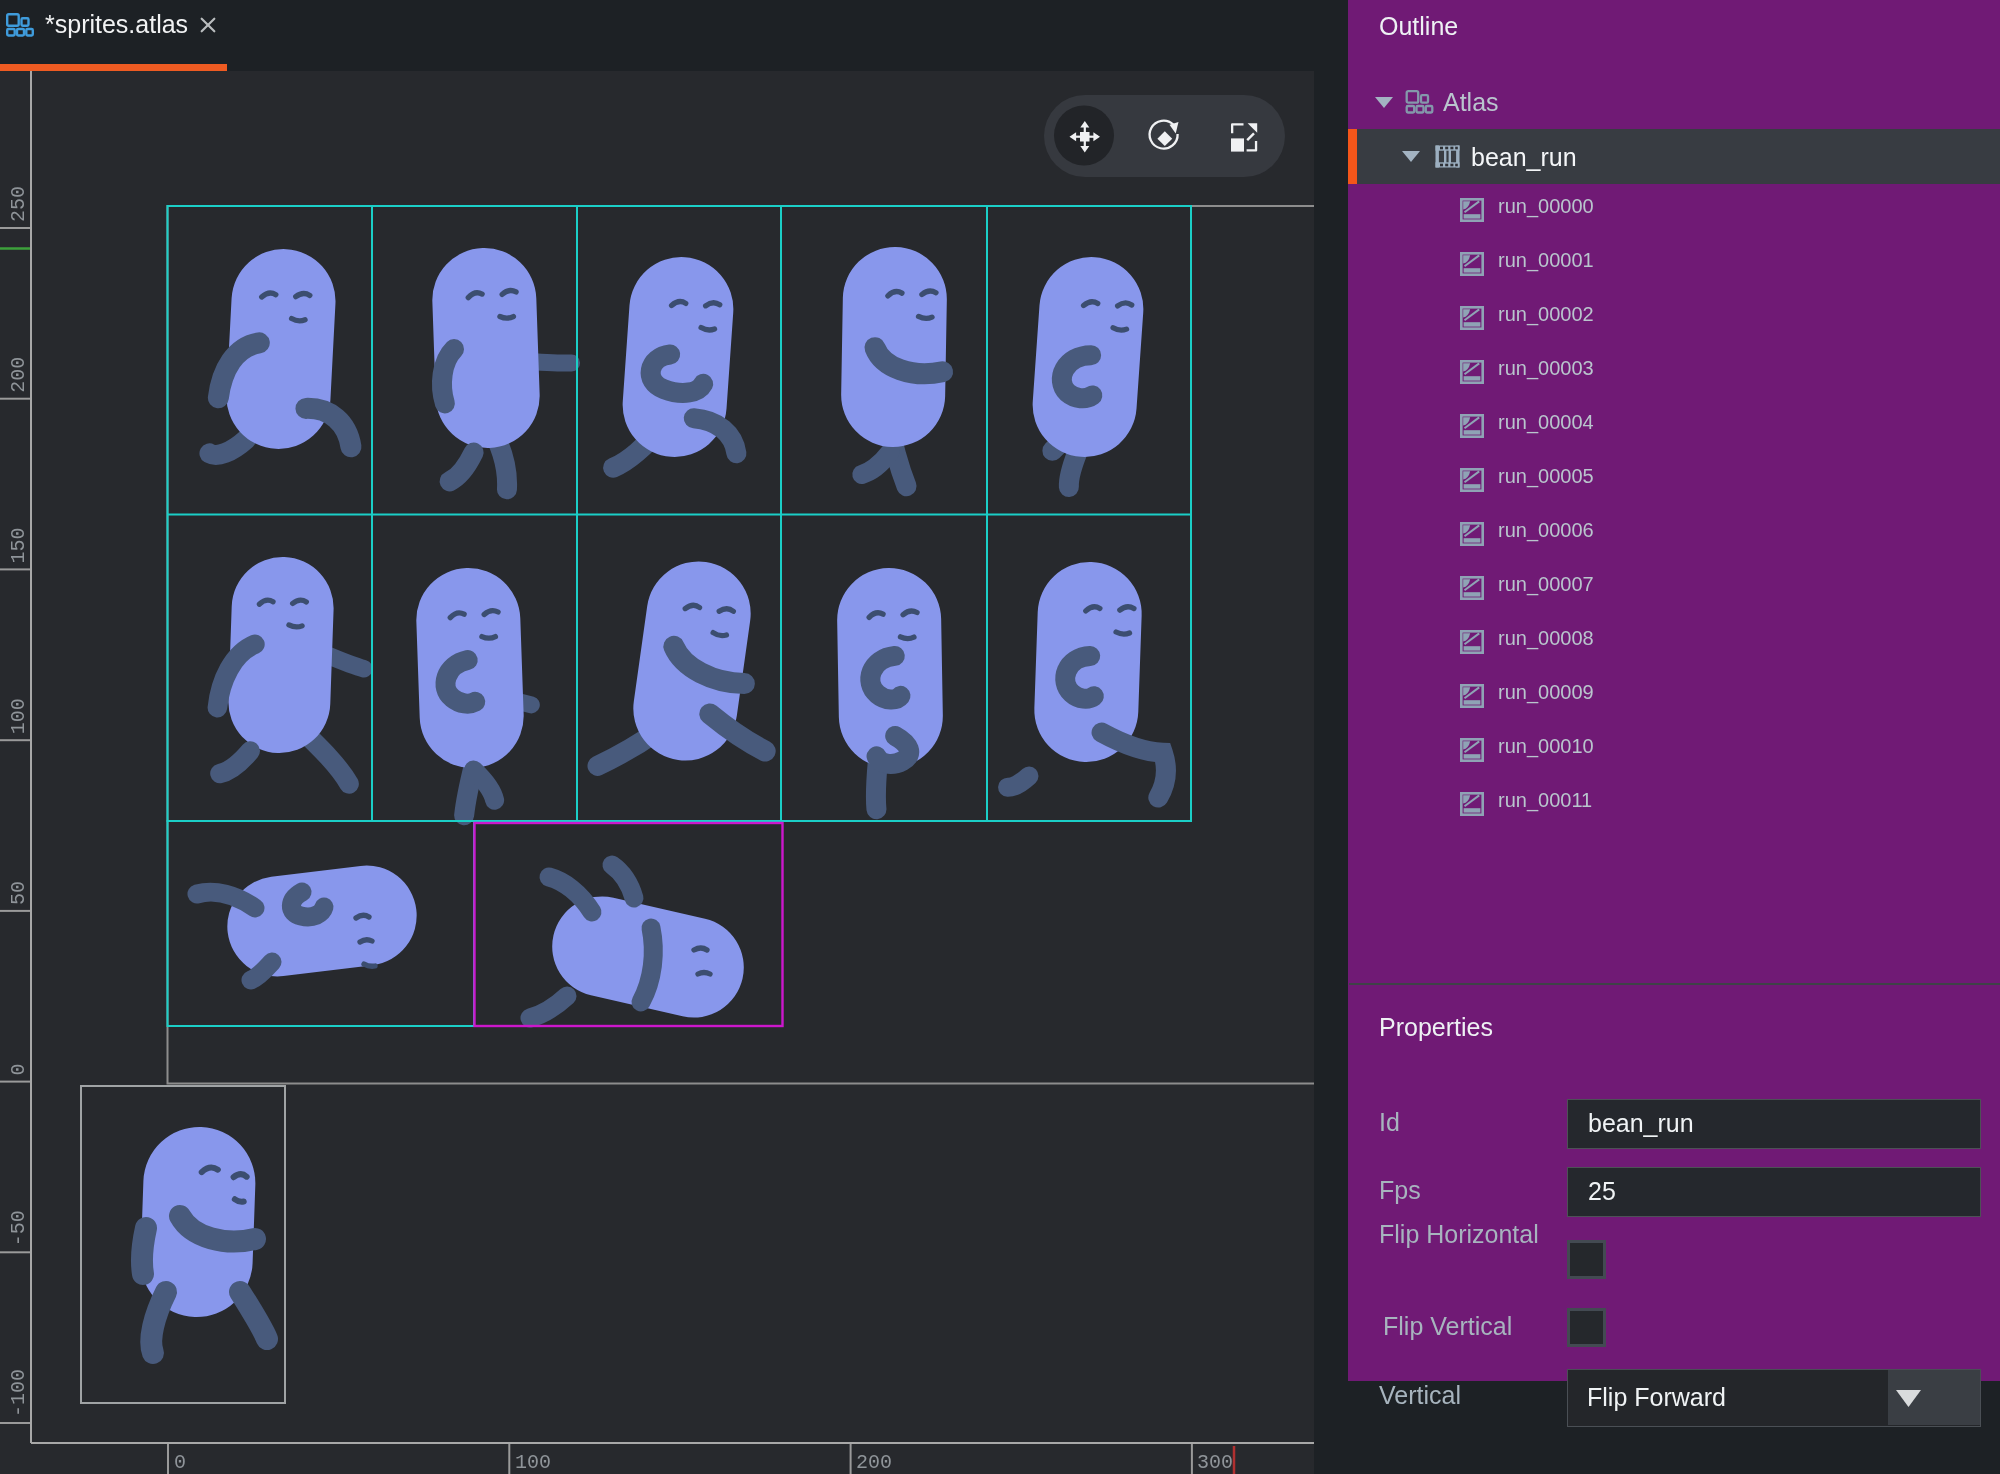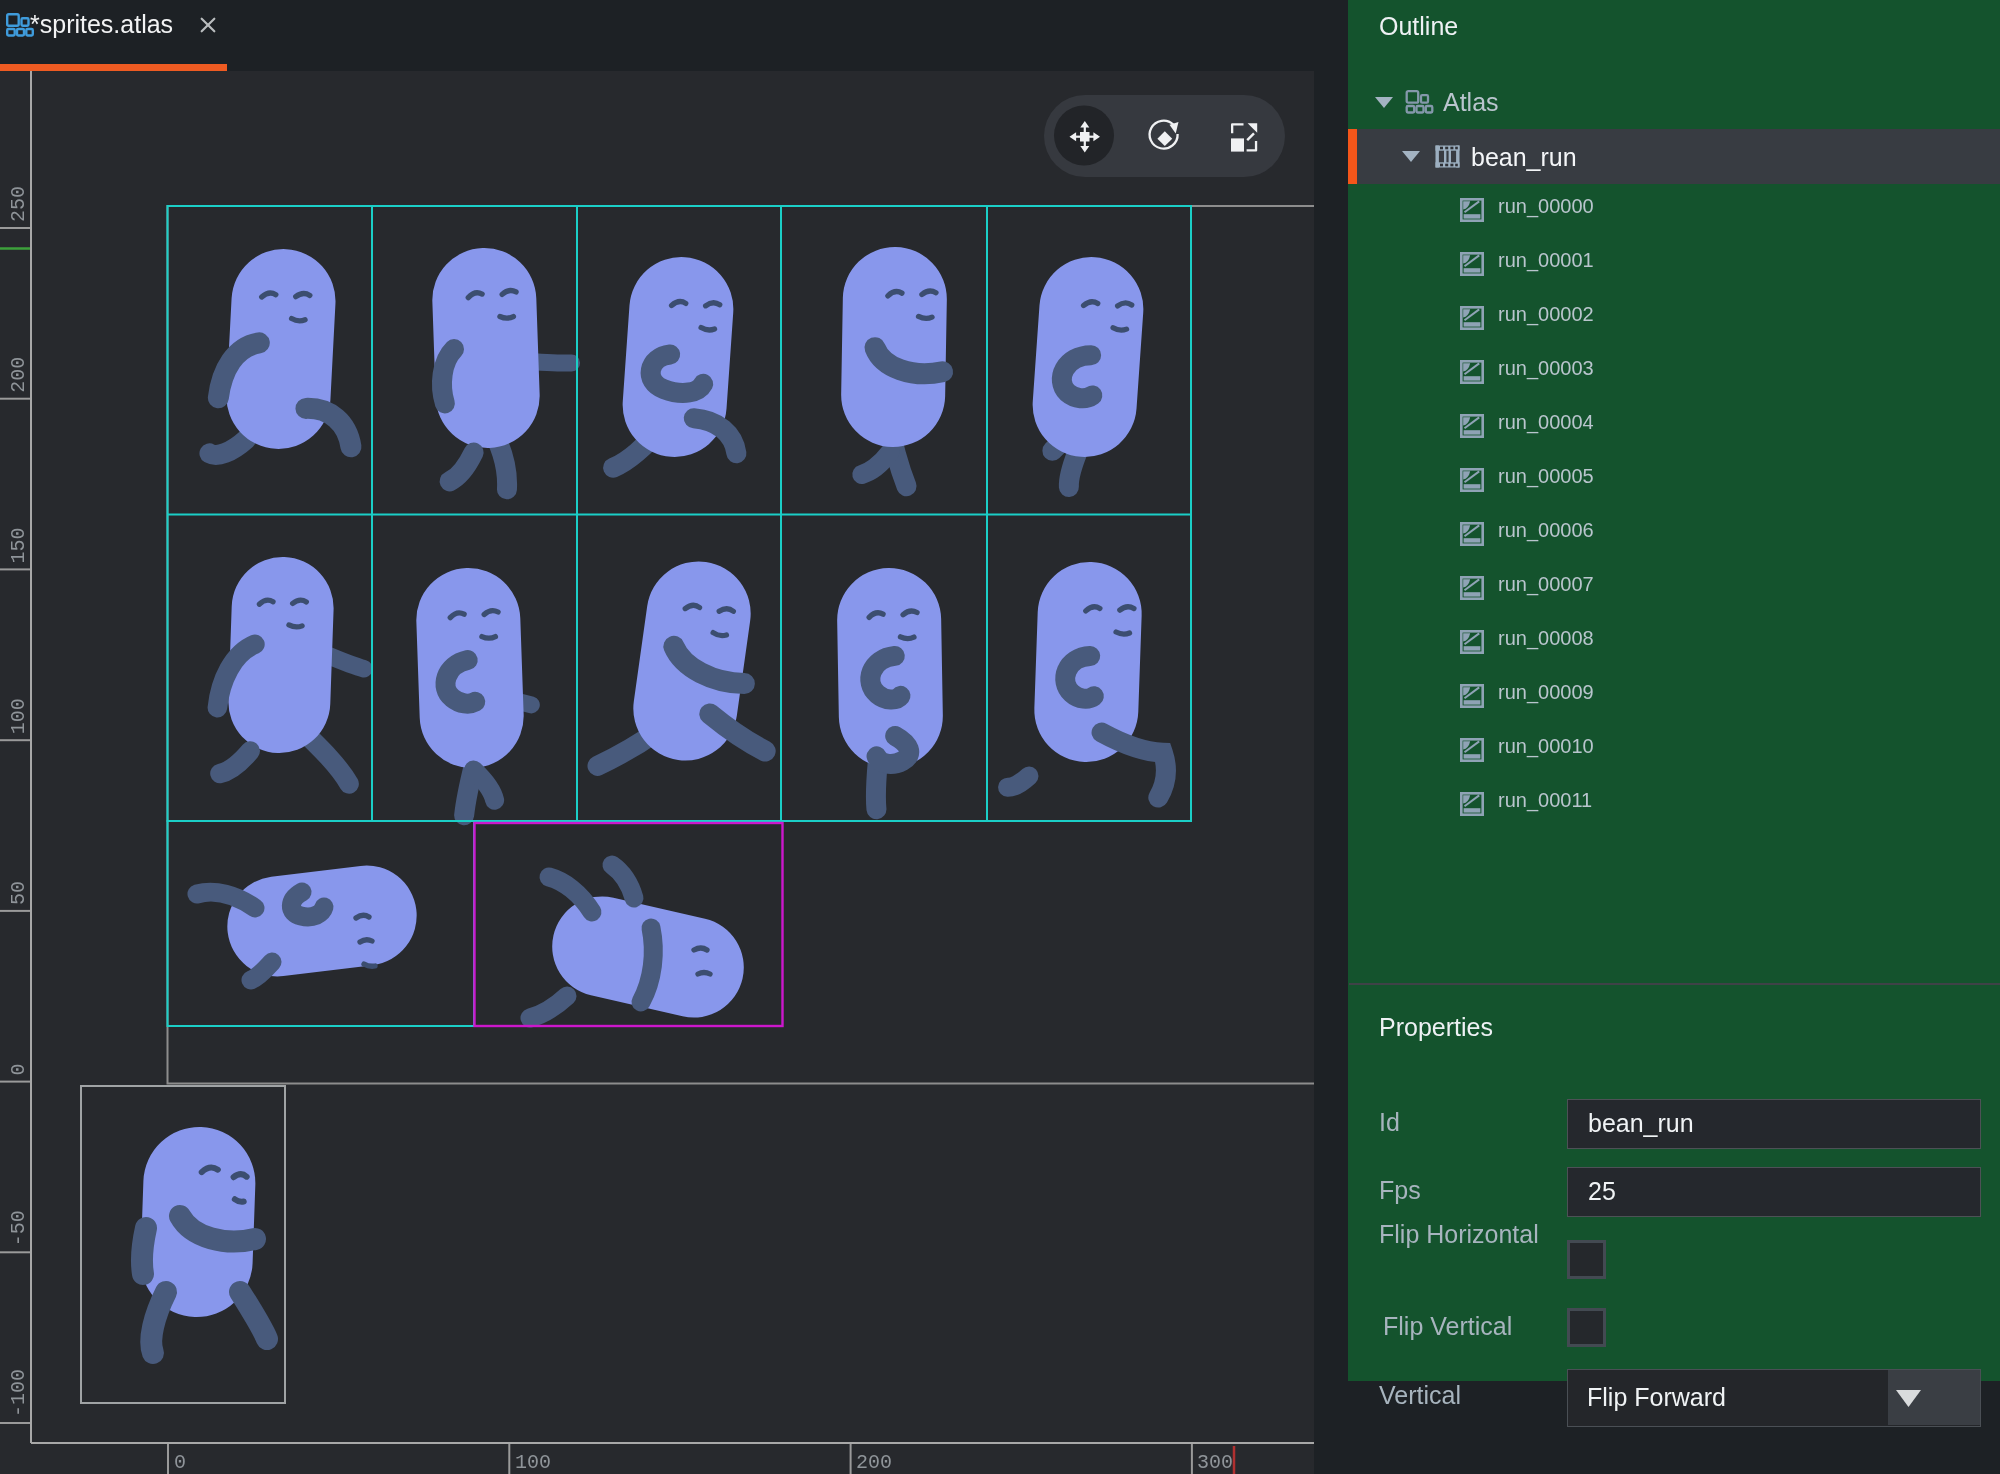--- a/index.html
+++ b/index.html
@@ -1,22 +1,22 @@
 <!DOCTYPE html>
 <html><head>
 <meta charset="utf-8">
 <style>
   html,body{margin:0;padding:0;background:#1d2125;}
   #root{position:relative;width:2000px;height:1474px;overflow:hidden;
         font-family:"Liberation Sans",sans-serif;background:#1d2125;}
   .abs{position:absolute;}
   #tabbar{left:0;top:0;width:1314px;height:64px;background:#1d2125;}
-  #tabtitle{left:30px;top:10px;font-size:25px;color:#f2f3f4;}
+  #tabtitle{left:45px;top:10px;font-size:25px;color:#f2f3f4;}
   #orange{left:0;top:64px;width:227px;height:7px;background:#ee5b22;}
-  #panel{left:1348px;top:0;width:652px;height:1381px;background:#14532d;}
+  #panel{left:1348px;top:0;width:652px;height:1381px;background:#701a75;}
   .ptxt{color:#eef1f4;font-size:25px;}
   .plabel{color:#a7b4be;font-size:25px;}
   .rowtxt{color:#b9c5cd;font-size:20px;}
   .field{position:absolute;left:219px;width:414px;height:50px;background:#25282d;
          border:1.5px solid #4d5156;box-sizing:border-box;color:#f0f3f5;font-size:25px;
          line-height:46px;padding-left:20px;}
   .cbox{position:absolute;left:219px;width:39px;height:39px;background:#25282c;
         border:3px solid #434a52;box-sizing:border-box;}
 </style>
 </head>

